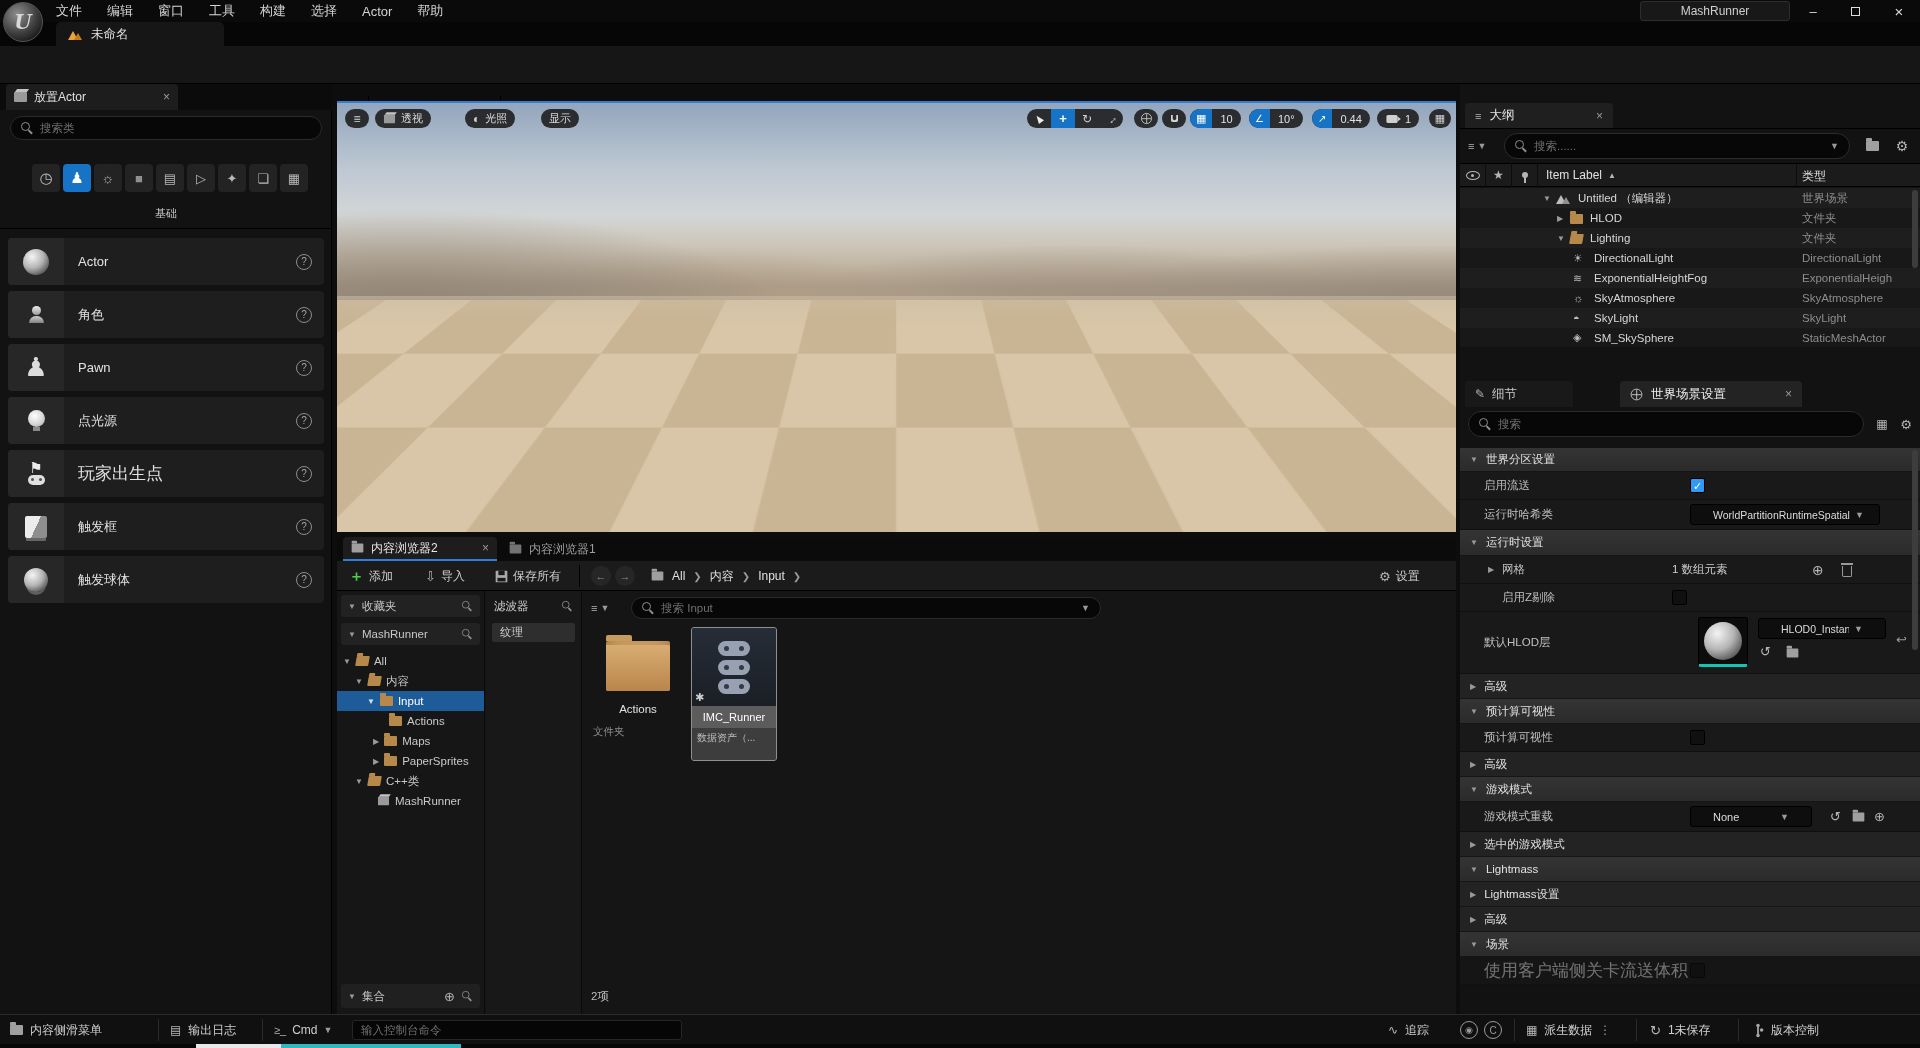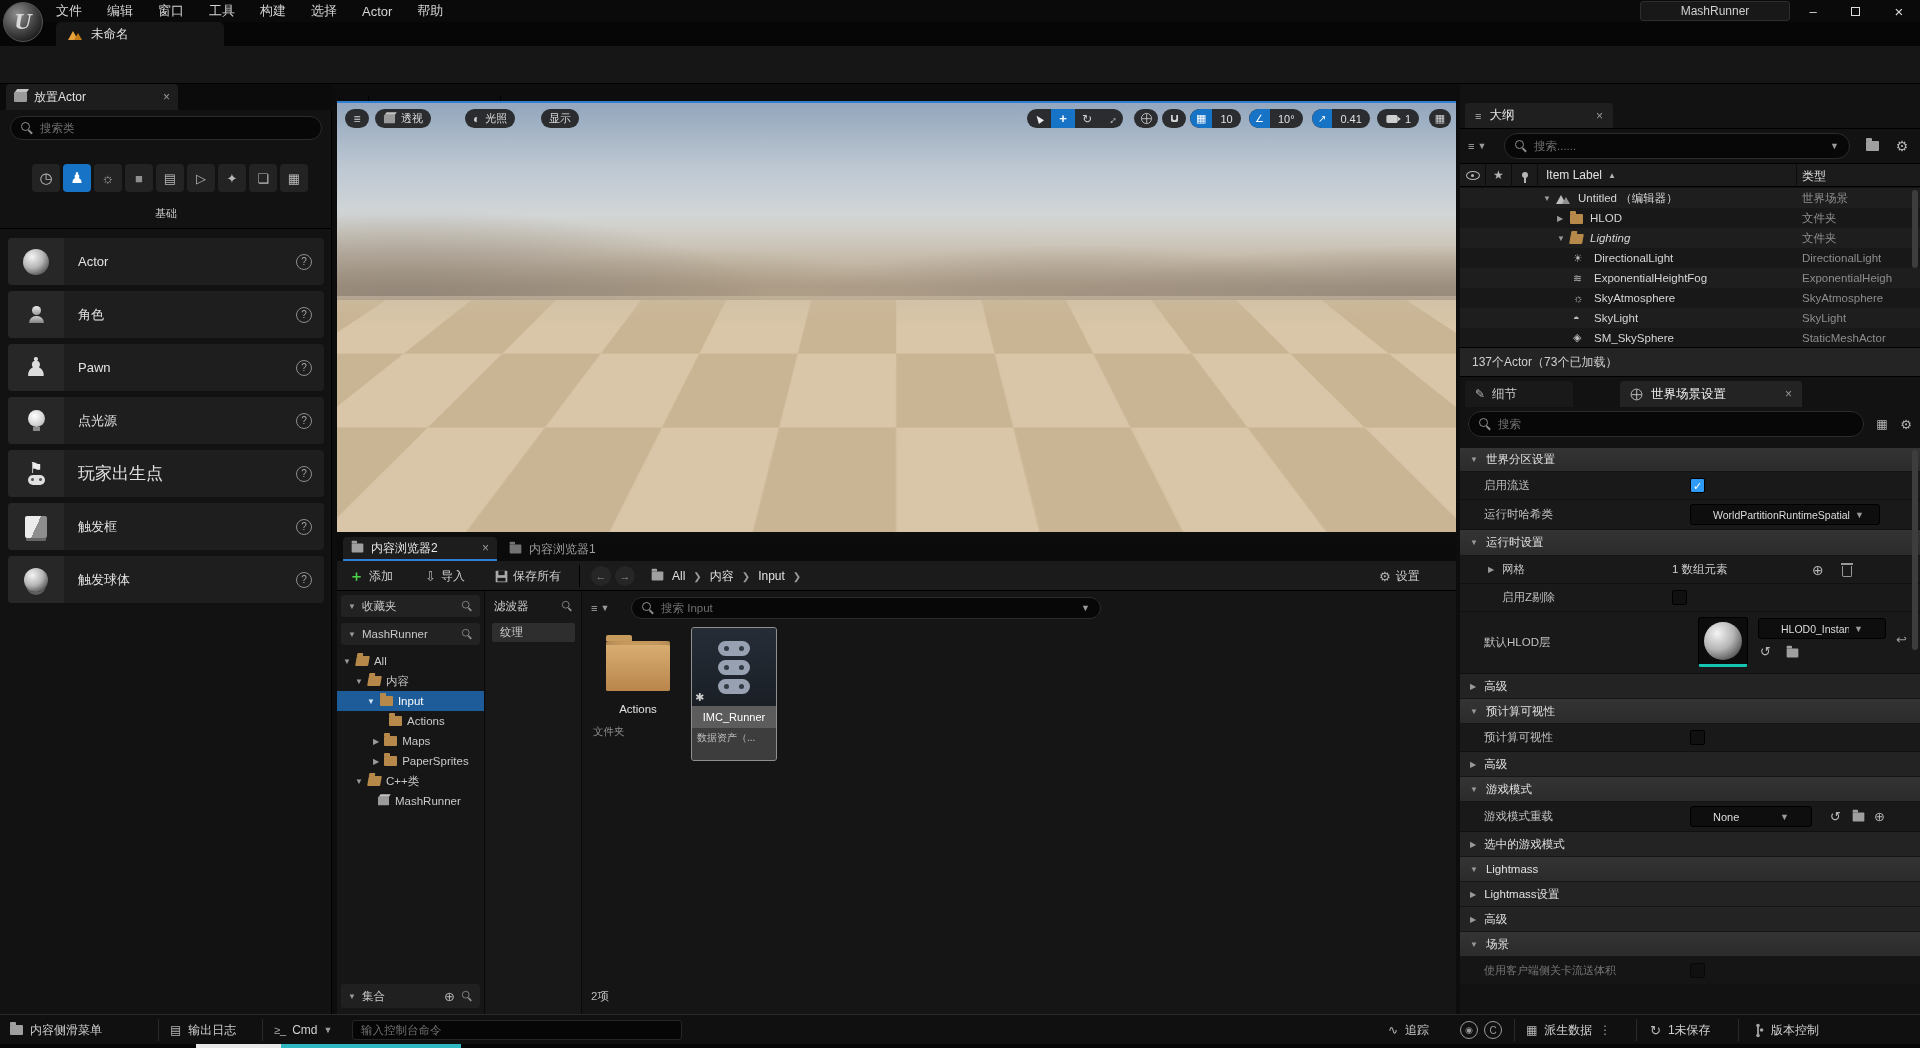--- a/index.html
+++ b/index.html
@@ -301,21 +301,21 @@
   <div class="abs fx" style="left:853px;top:6px;height:19px;background:rgba(26,26,26,.88);border-radius:10px;overflow:hidden;">
     <span class="snapseg" style="font-size:11px;">▦</span>
     <span style="padding:0 8px;font-size:11px;color:#e0e0e0;">10</span>
   </div>
   <div class="abs fx" style="left:912px;top:6px;height:19px;background:rgba(26,26,26,.88);border-radius:10px;overflow:hidden;">
     <span class="snapseg" style="font-size:10px;">∠</span>
     <span style="padding:0 8px;font-size:11px;color:#e0e0e0;">10°</span>
   </div>
   <div class="abs fx" style="left:975px;top:6px;height:19px;background:rgba(26,26,26,.88);border-radius:10px;overflow:hidden;">
     <span class="snapseg" style="font-size:10px;">↗</span>
-    <span style="padding:0 8px;font-size:11px;color:#e0e0e0;">0.41</span>
+    <span style="padding:0 8px;font-size:11px;color:#e0e0e0;">0.44</span>
   </div>
   <div class="abs fx" style="left:1040px;top:6px;height:19px;background:rgba(26,26,26,.88);border-radius:10px;padding:0 8px;gap:6px;">
     <span class="cam" style="transform:scale(.8);"></span>
     <span style="font-size:11px;color:#e0e0e0;">1</span>
   </div>
   <div class="abs fx" style="left:1092px;top:6px;width:22px;height:19px;background:rgba(26,26,26,.88);border-radius:10px;justify-content:center;color:#cfcfcf;font-size:11px;">▦</div>
 </div>
 
 <div class="abs" style="left:1460px;top:84px;width:460px;height:930px;background:#121212;">
 
@@ -363,21 +363,21 @@
     </div>
     <div class="orow" style="background:#181818;position:relative;">
       <span class="caret" style="position:absolute;left:97px;">▶</span>
         <span class="fold" style="position:absolute;left:110px;top:6px;"></span>
       <span style="position:absolute;left:130px;color:#d6d6d6;">HLOD</span>
       <span class="otype">文件夹</span>
     </div>
     <div class="orow" style="background:#1e1e1e;position:relative;">
       <span class="caret" style="position:absolute;left:97px;">▼</span>
         <span class="fold open" style="position:absolute;left:110px;top:6px;"></span>
-      <span style="position:absolute;left:130px;color:#d6d6d6;font-style:italic;">Lighting</span>
+      <span style="position:absolute;left:130px;color:#d6d6d6;">Lighting</span>
       <span class="otype">文件夹</span>
     </div>
     <div class="orow" style="background:#181818;position:relative;">
       <span style="position:absolute;left:113px;color:#b9b9b9;font-size:11px;">☀</span>
       <span style="position:absolute;left:134px;color:#d6d6d6;">DirectionalLight</span>
       <span class="otype">DirectionalLight</span>
     </div>
     <div class="orow" style="background:#1e1e1e;position:relative;">
       <span style="position:absolute;left:113px;color:#b9b9b9;font-size:11px;">≋</span>
       <span style="position:absolute;left:134px;color:#d6d6d6;">ExponentialHeightFog</span>
@@ -394,23 +394,20 @@
       <span class="otype">SkyLight</span>
     </div>
     <div class="orow" style="background:#181818;position:relative;height:19px;overflow:hidden;">
       <span style="position:absolute;left:113px;color:#b9b9b9;font-size:11px;">◈</span>
       <span style="position:absolute;left:134px;color:#d6d6d6;">SM_SkySphere</span>
       <span class="otype">StaticMeshActor</span>
     </div>
   </div>
   <div class="scroll" style="right:2px;top:106px;height:78px;"></div>
 
-  <div class="abs fx" style="left:0;top:263px;width:460px;height:30px;background:#242424;border-top:1px solid #000;border-bottom:1px solid #000;padding-left:12px;">
-    <span style="color:#cfcfcf;">137个Actor（73个已加载）</span>
-  </div>
 
   <div class="abs fx" style="left:5px;top:297px;width:108px;height:26px;background:#191919;border-radius:4px 4px 0 0;gap:7px;padding:0 10px;">
     <span style="color:#b5b5b5;font-size:12px;">✎</span>
     <span style="color:#c9c9c9;font-size:12.5px;">细节</span>
   </div>
   <div class="abs fx tabact" style="left:160px;top:297px;width:182px;height:26px;gap:8px;padding:0 10px;">
     <span class="globe-ic" style="transform:scale(.9);"></span>
     <span style="color:#ececec;font-size:12.5px;">世界场景设置</span>
     <span style="margin-left:auto;color:#9a9a9a;">×</span>
   </div>
@@ -509,21 +506,21 @@
       </div>
     <div class="dsec" style="height:25px;background:#232323;">
         <span class="caret">▶</span>
         <span>高级</span>
       </div>
     <div class="dsec" style="height:25px;">
         <span class="caret">▼</span>
         <span>场景</span>
       </div>
     <div class="drow" style="height:28px;opacity:.55;">
-      <span class="dlab" style="padding-left:24px;width:230px;font-size:11px;">使用客户端侧关卡流送体积</span>
+      <span class="dlab" style="padding-left:24px;width:230px;font-size:17px;">使用客户端侧关卡流送体积</span>
       <span class="chk"></span>
     </div>
   </div>
   <div class="scroll" style="right:2px;top:366px;height:200px;"></div>
 </div>
 
 <div class="abs" style="left:337px;top:537px;width:1119px;height:477px;background:#151515;">
   <div class="abs" style="left:0;top:0;width:1119px;height:24px;background:#0b0b0b;"></div>
   <div class="abs fx" style="left:6px;top:0;width:154px;height:24px;background:#1d1d1d;border-radius:4px 4px 0 0;gap:7px;padding:0 8px;border-bottom:2px solid #2f7fd4;">
     <span class="fold grey" style="transform:scale(.9);"></span>

